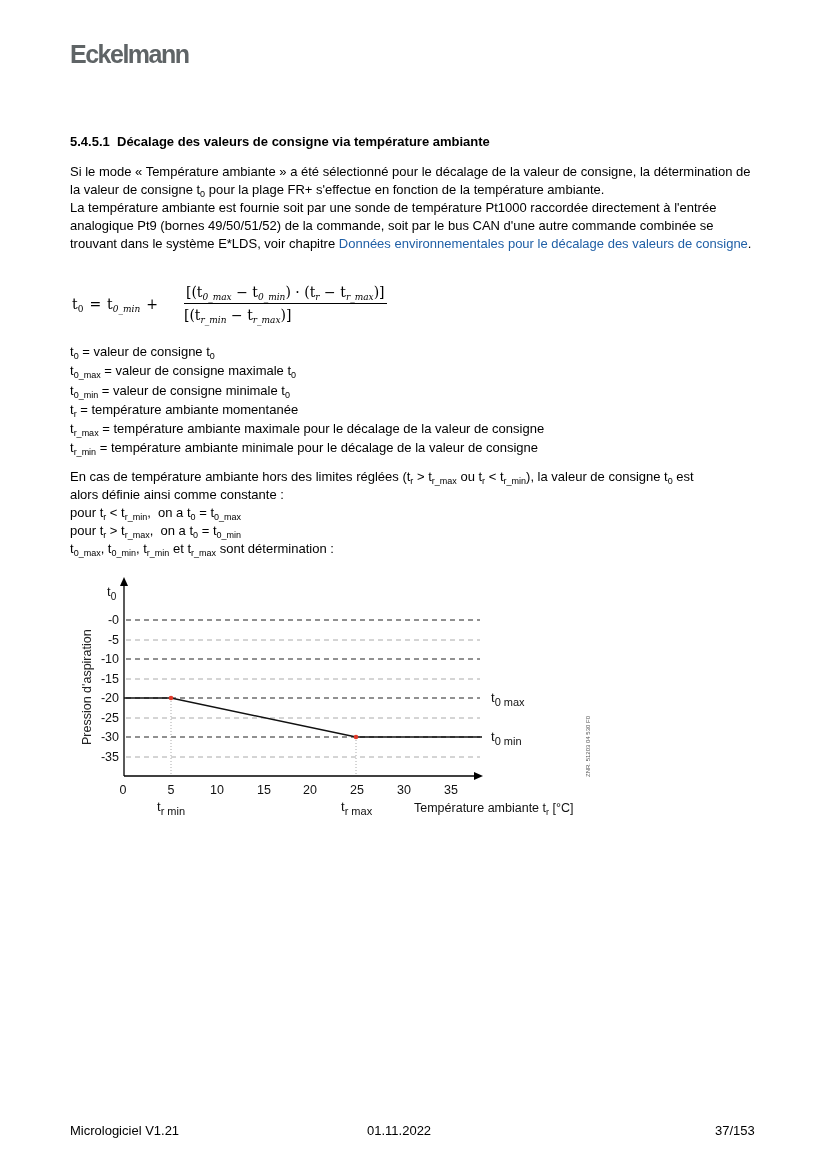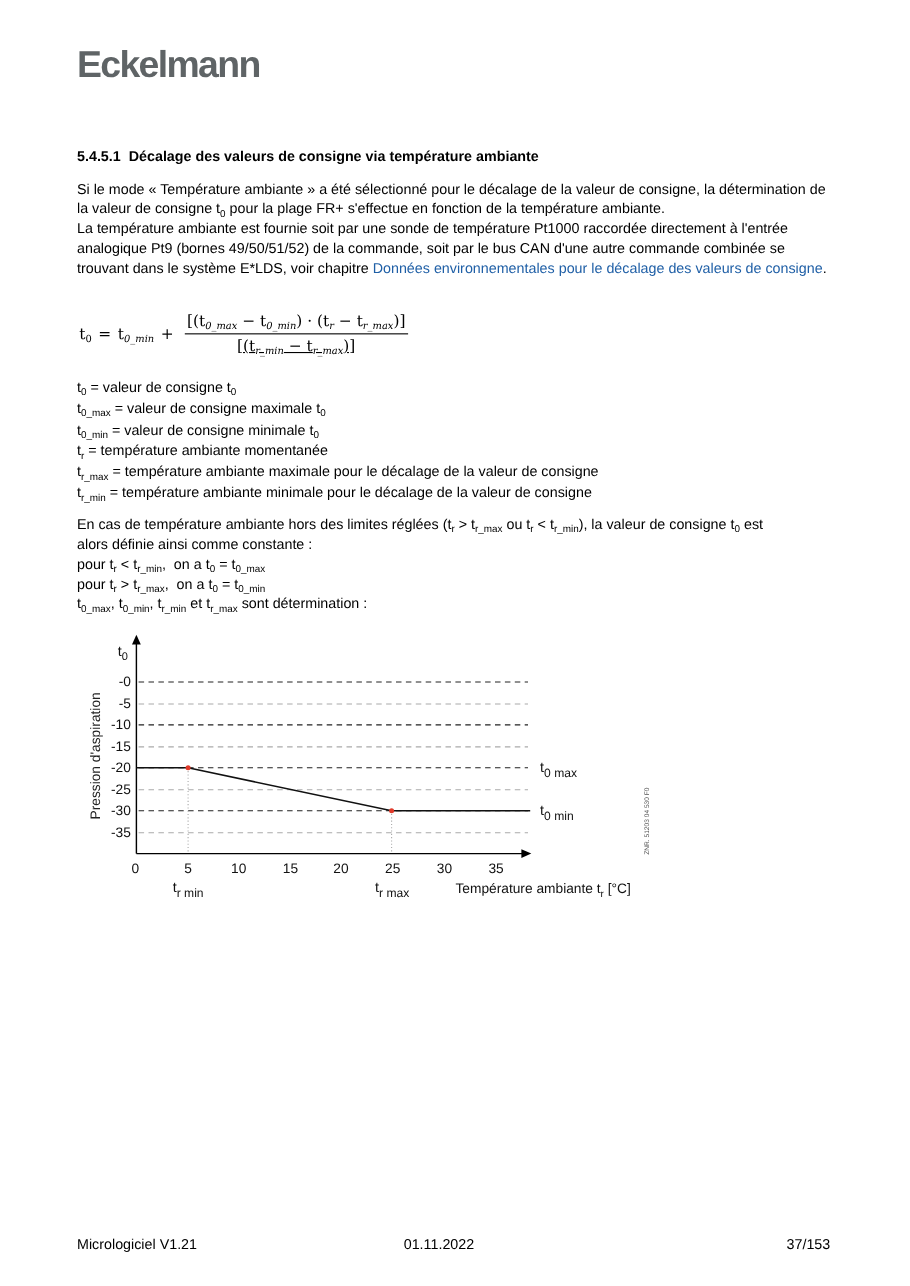--- a/index.html
+++ b/index.html
@@ -1,31 +1,31 @@
 <!DOCTYPE html>
 <html><head>
 <meta charset="utf-8">
 <style>
   html, body { margin: 0; padding: 0; background: #ffffff; }
   body { width: 827px; height: 1169px; position: relative; overflow: hidden;
          font-family: "Liberation Sans", sans-serif; color: #000; }
   .logo { position: absolute; left: 70px; top: 40px; font-family: "Liberation Sans", sans-serif;
-          font-weight: bold; font-size: 34px; color: #5f6466; letter-spacing: -1.5px; }
+          font-weight: bold; font-size: 25px; color: #5f6466; letter-spacing: -1.5px; }
   .heading { position: absolute; left: 70px; top: 134px; font-weight: bold; font-size: 13px; }
   .para { position: absolute; left: 70px; font-size: 13px; line-height: 18px; width: 690px; }
   .para p { margin: 0; }
   .link { color: #1f5fa6; }
   sub { font-size: 9px; vertical-align: -3px; line-height: 0; }
   .formula { position: absolute; left: 72px; top: 284px; font-family: "DejaVu Serif", serif;
              font-size: 14px; display: flex; align-items: center; }
   .formula i { font-style: italic; }
   .formula .fsub { font-size: 9px; vertical-align: -3px; line-height: 0; }
-  .frac { display: inline-flex; flex-direction: column; align-items: center; margin-left: 6px; }
+  .frac { display: inline-flex; flex-direction: column; margin-left: 22px; }
   .frac .num { padding: 0 2px 3px 2px; border-bottom: 1px solid #000; }
-  .frac .den { padding-top: 3px; text-decoration: underline; }
+  .frac .den { padding-top: 3px; }
   .defs { position: absolute; left: 70px; top: 342px; font-size: 13px; line-height: 19.3px; }
   .defs div { white-space: nowrap; }
   .cases { position: absolute; left: 70px; top: 468px; font-size: 13px; line-height: 18px; width: 690px; }
   .cases div { white-space: nowrap; }
   .chart { position: absolute; left: 0; top: 0; width: 827px; height: 1169px; pointer-events: none; }
   .chart text { font-family: "Liberation Sans", sans-serif; }
   .footer { position: absolute; top: 1123px; font-size: 13px; }
 </style>
 </head>
 <body>

